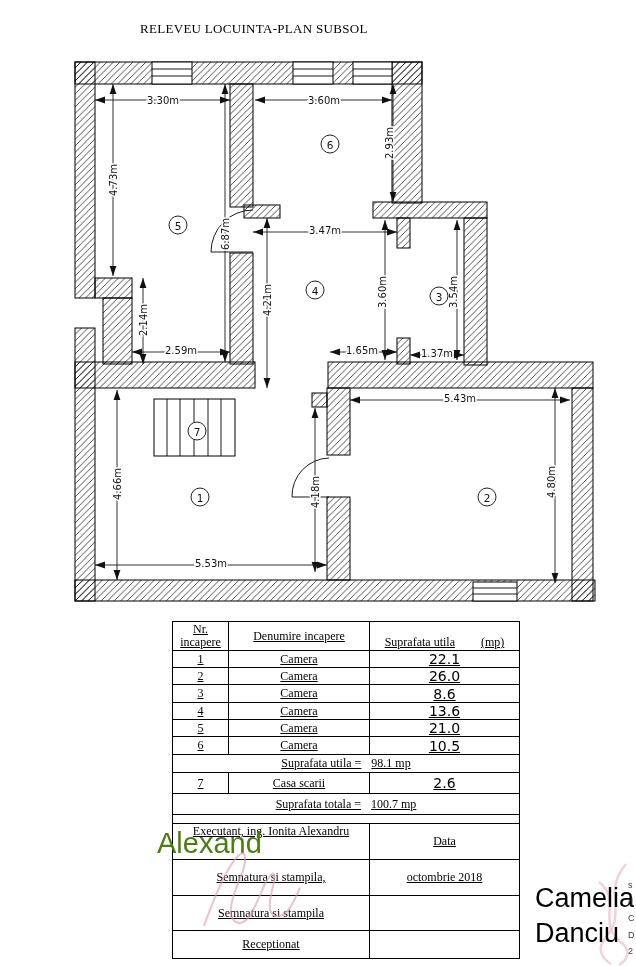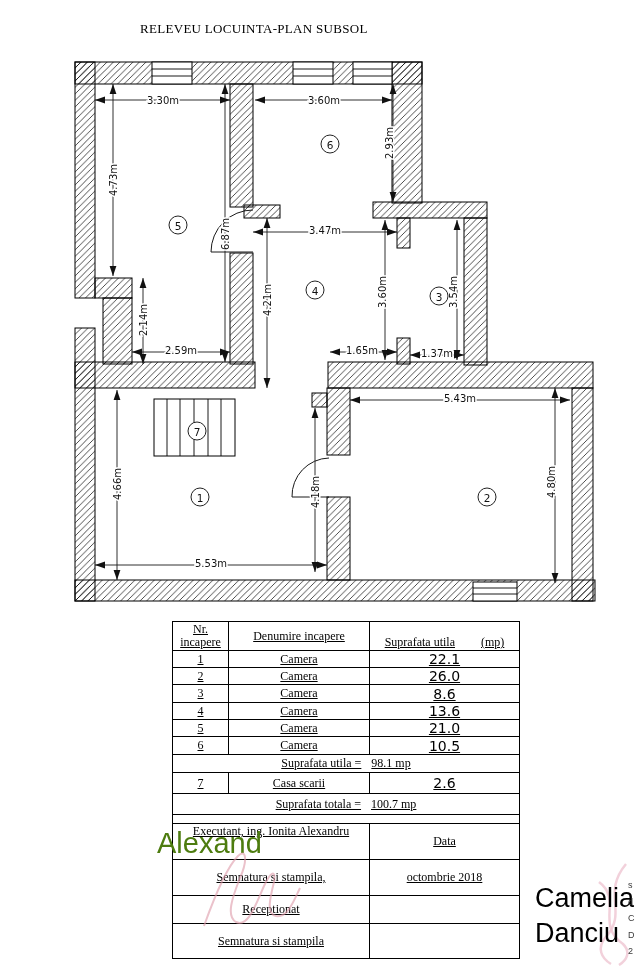--- a/index.html
+++ b/index.html
@@ -274,26 +274,26 @@
       <td colspan="3"></td>
     </tr>
     <tr style="height:36px">
       <td colspan="2" class="toptxt">Executant, ing. Ionita Alexandru</td>
       <td>Data</td>
     </tr>
     <tr style="height:36px">
       <td colspan="2">Semnatura si stampila,</td>
       <td>octombrie 2018</td>
     </tr>
+    <tr style="height:35px">
+      <td colspan="2">Semnatura si stampila</td>
+      <td></td>
+    </tr>
     <tr style="height:28px">
       <td colspan="2">Receptionat</td>
-      <td></td>
-    </tr>
-    <tr style="height:35px">
-      <td colspan="2">Semnatura si stampila</td>
       <td></td>
     </tr>
   </tbody>
     </table>
 
   <div class="sig-big">
     <div>Alexand</div>
   </div>
   <svg class="sig-squiggle" width="110" height="105" viewBox="0 0 110 105">
     <path d="M 8 88 C 18 60, 30 30, 42 18 C 50 10, 52 22, 44 40 C 36 60, 30 78, 40 84 C 52 90, 60 66, 68 48 C 74 35, 80 30, 78 44 C 74 60, 70 76, 80 78 C 92 80, 98 62, 104 50" fill="none" stroke-width="2" opacity="0.6" stroke="#dd9aa8"></path>

